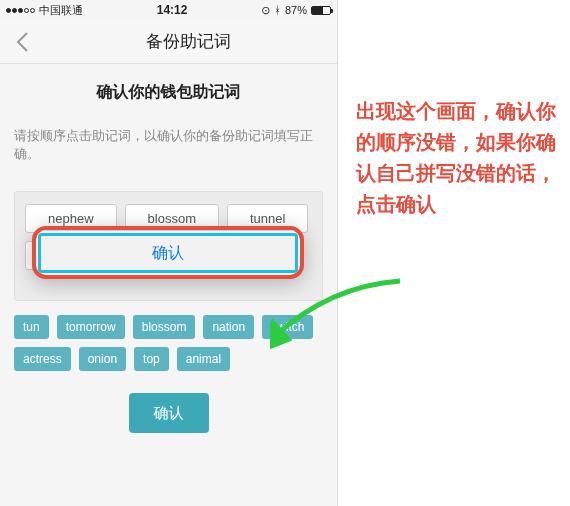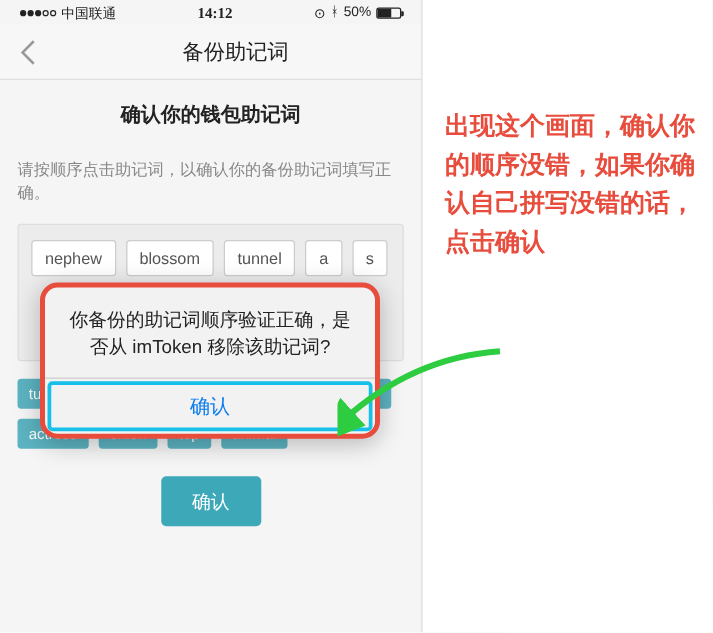--- a/index.html
+++ b/index.html
@@ -19,26 +19,26 @@
     overflow: hidden;
     border-right: 1px solid #ddd;
   }
   
   .status-bar {
     height: 20px;
     background: #f5f5f5;
     display: flex;
     align-items: center;
     justify-content: space-between;
-    padding: 0 16px;
+    padding: 0 6px;
     font-size: 11px;
     color: #222;
   }
   .status-left, .status-right { display: flex; align-items: center; gap: 4px; }
-  .status-center { font-weight: 600; font-size: 12px; font-family: Liberation Serif, serif; }
+  .status-center { font-weight: 600; font-size: 12px; }
   .signal-dots { display: flex; gap: 1px; }
   .signal-dots span {
     width: 5px; height: 5px; border-radius: 50%; border: 1px solid #222;
   }
   .signal-dots span.fill { background: #222; }
   .battery {
     width: 20px; height: 9px; border: 1px solid #222; border-radius: 2px;
     position: relative;
   }
   .battery::after {
@@ -74,37 +74,37 @@
     text-align: center;
     font-size: 16px;
     font-weight: 600;
     color: #222;
     margin-bottom: 24px;
   }
   .sub-desc {
     font-size: 13px;
     color: #888;
     line-height: 1.4;
-    margin-bottom: 16px;
+    margin-bottom: 28px;
   }
   .selected-box {
     background: #ececec;
     border: 1px solid #ddd;
     border-radius: 3px;
     padding: 12px 10px 4px 10px;
     min-height: 110px;
     display: flex;
     flex-wrap: wrap;
     gap: 8px;
     align-content: flex-start;
   }
   .word-chip {
     display: inline-flex;
     align-items: center;
-    padding: 6px 10px;
+    padding: 6px 22px;
     background: #fff;
     border: 1px solid #ccc;
     border-radius: 3px;
     font-size: 13px;
     color: #555;
     cursor: pointer;
   }
   .pool {
     margin-top: 14px;
     display: flex;
@@ -176,21 +176,21 @@
     position: absolute;
     inset: 2px;
     border: 3px solid #16c0e8;
     border-radius: 4px;
     pointer-events: none;
   }
   
   .annotation {
     position: absolute;
     left: 356px;
-    top: 86px;
+    top: 96px;
     width: 200px;
     color: #e74c3c;
     font-size: 20px;
     font-weight: 700;
     line-height: 1.55;
   }
   
   .arrow {
     position: absolute;
     left: 270px;
@@ -213,21 +213,21 @@
           <span class="fill"></span>
           <span></span>
           <span></span>
       </div>
       <span>中国联通</span>
     </div>
     <div class="status-center">14:12</div>
     <div class="status-right">
       <span>⊙</span>
       <span>ᚼ</span>
-      <span>50%</span>
+      <span>87%</span>
       <div class="battery">
           <div class="battery-fill"></div>
         </div>
     </div>
   </div>
 
   <div class="nav-header">
     <div class="back-chevron">
       <svg viewBox="0 0 14 22">
         <polyline points="12,2 3,11 12,20" fill="none" stroke="#999" stroke-width="2"></polyline>
@@ -257,21 +257,20 @@
       <span class="pool-chip">actress</span>
       <span class="pool-chip">onion</span>
       <span class="pool-chip">top</span>
       <span class="pool-chip">animal</span>
     </div>
 
     <div class="confirm-btn">确认</div>
   </div>
 
   <div class="modal-overlay">
-    <div class="modal-msg">你备份的助记词顺序验证正确，是否从 imToken 移除该助记词?</div>
     <div class="modal-btns">
       <div class="modal-btn highlight">确认</div>
     </div>
   </div>
 
 </div>
 
 <div class="annotation">出现这个画面，确认你的顺序没错，如果你确认自己拼写没错的话，点击确认</div>
 
 <svg class="arrow" viewBox="0 0 140 80">

